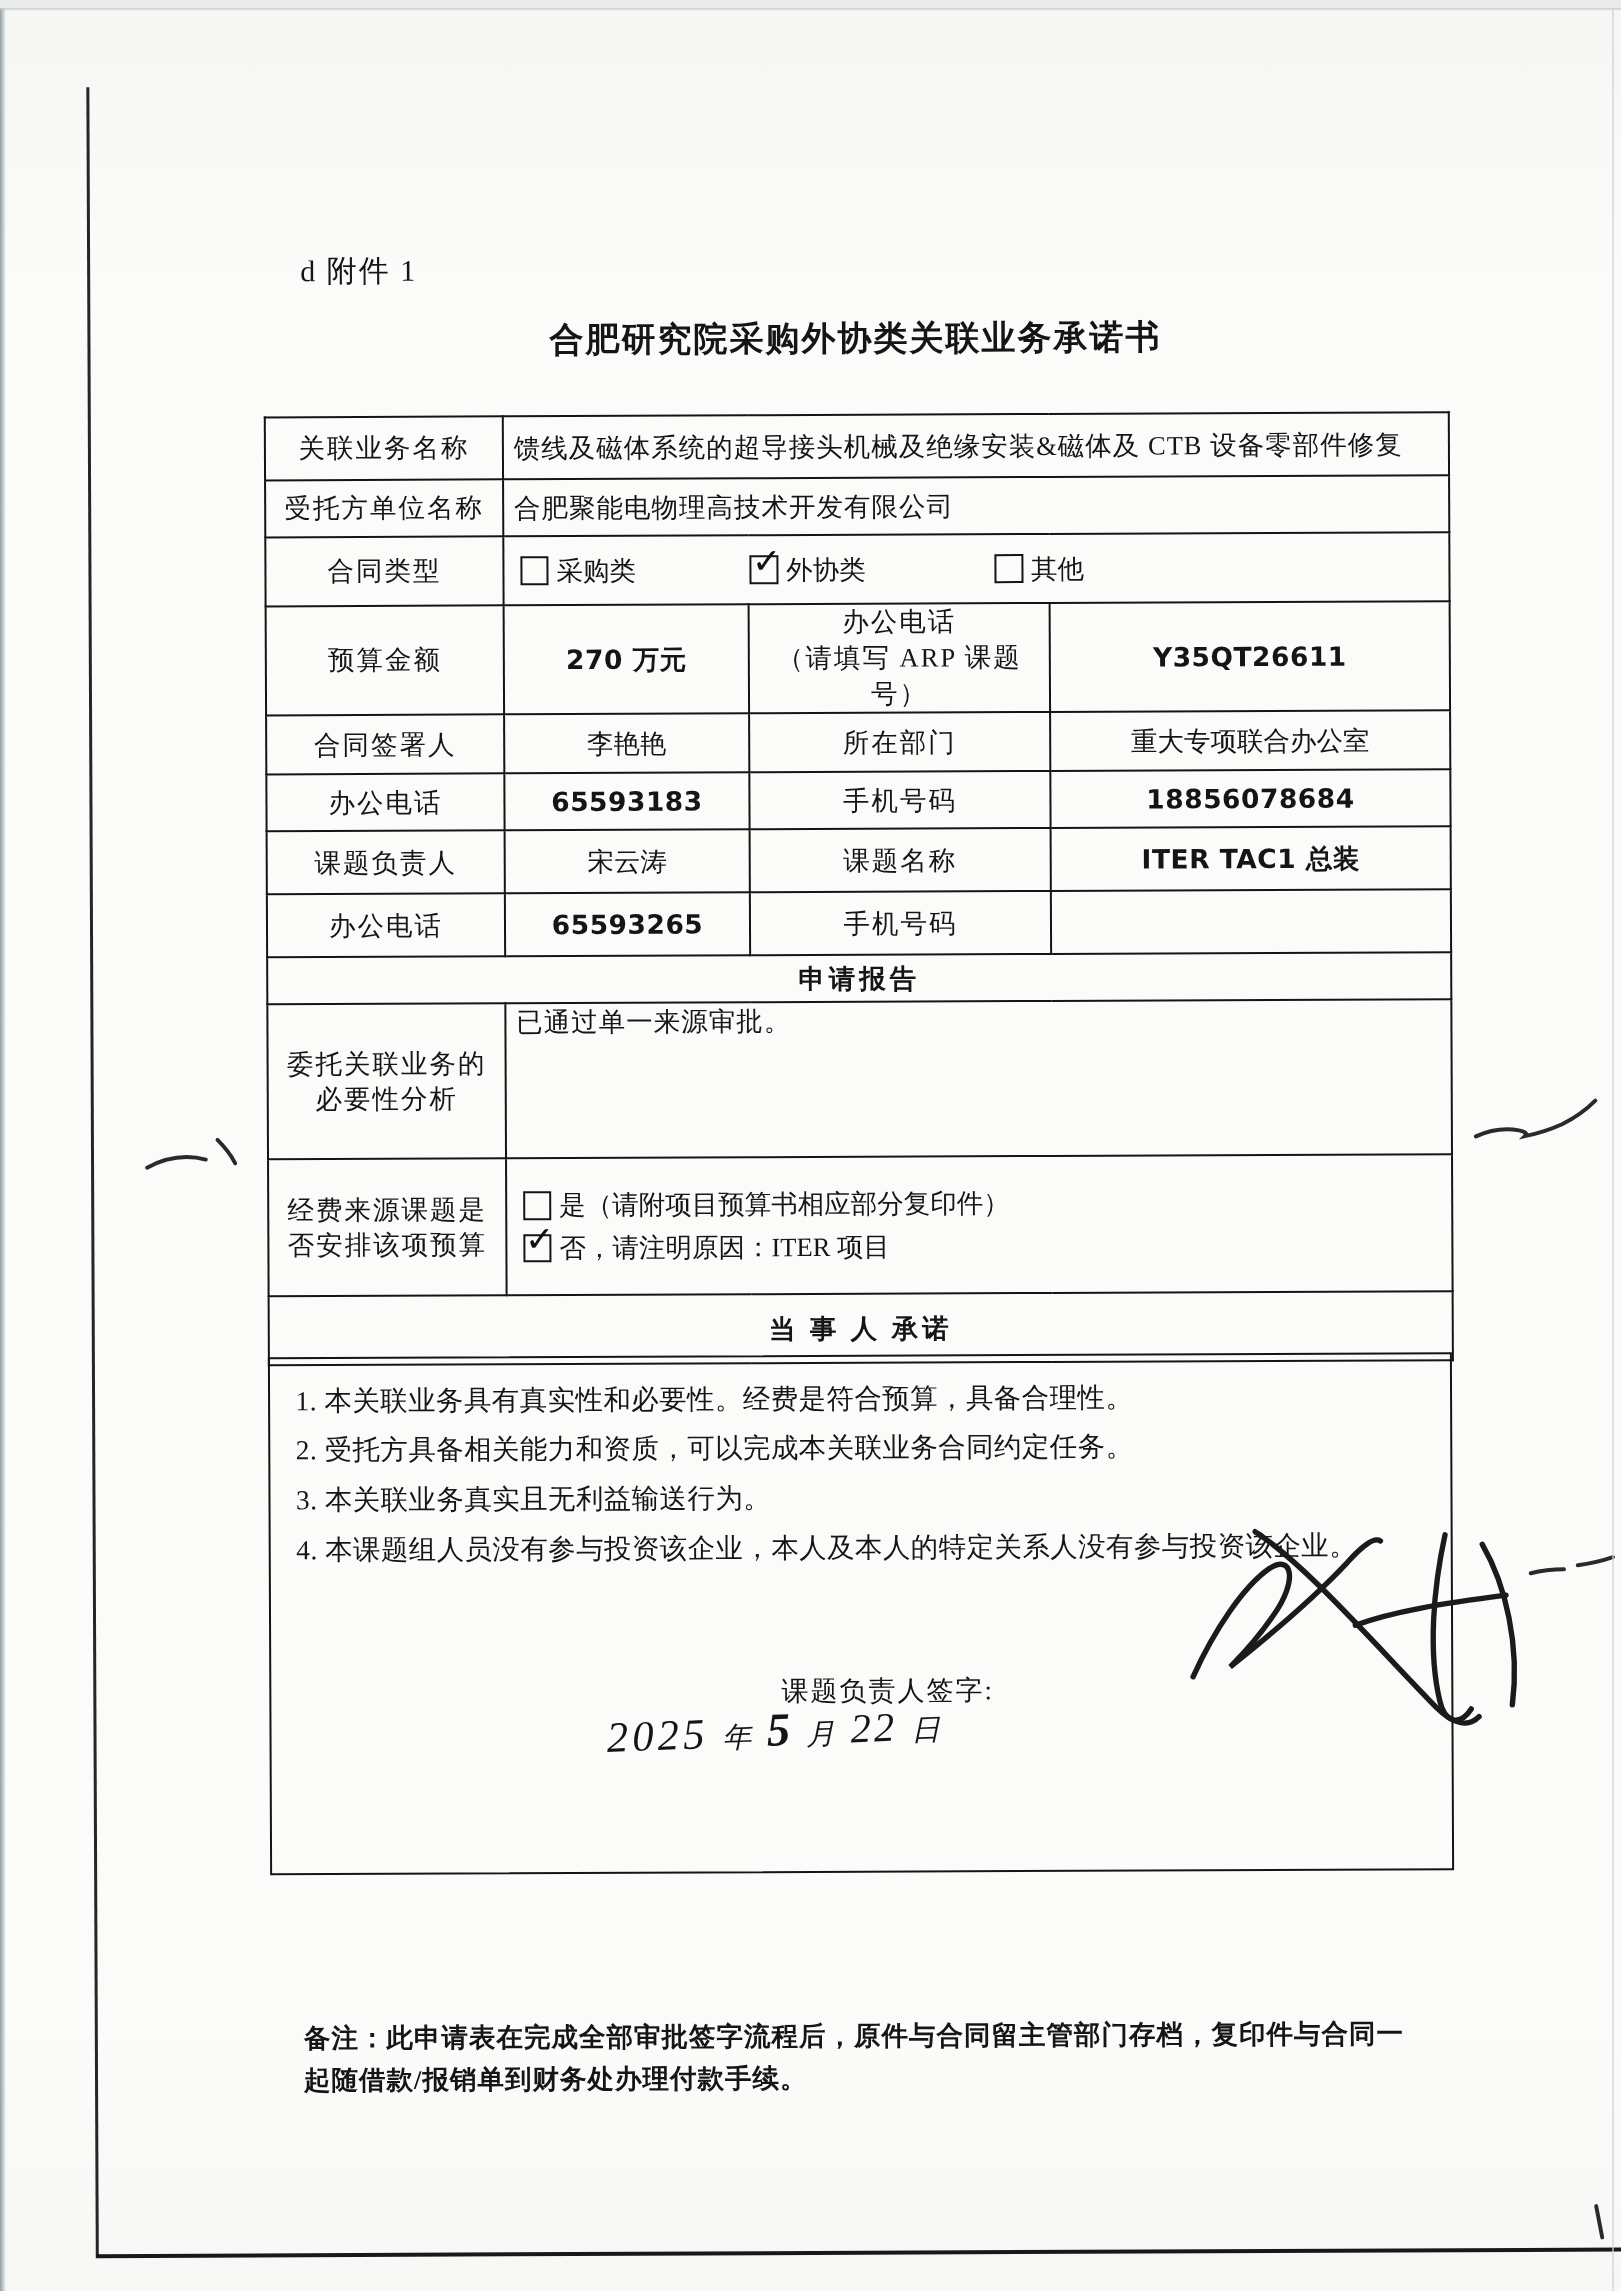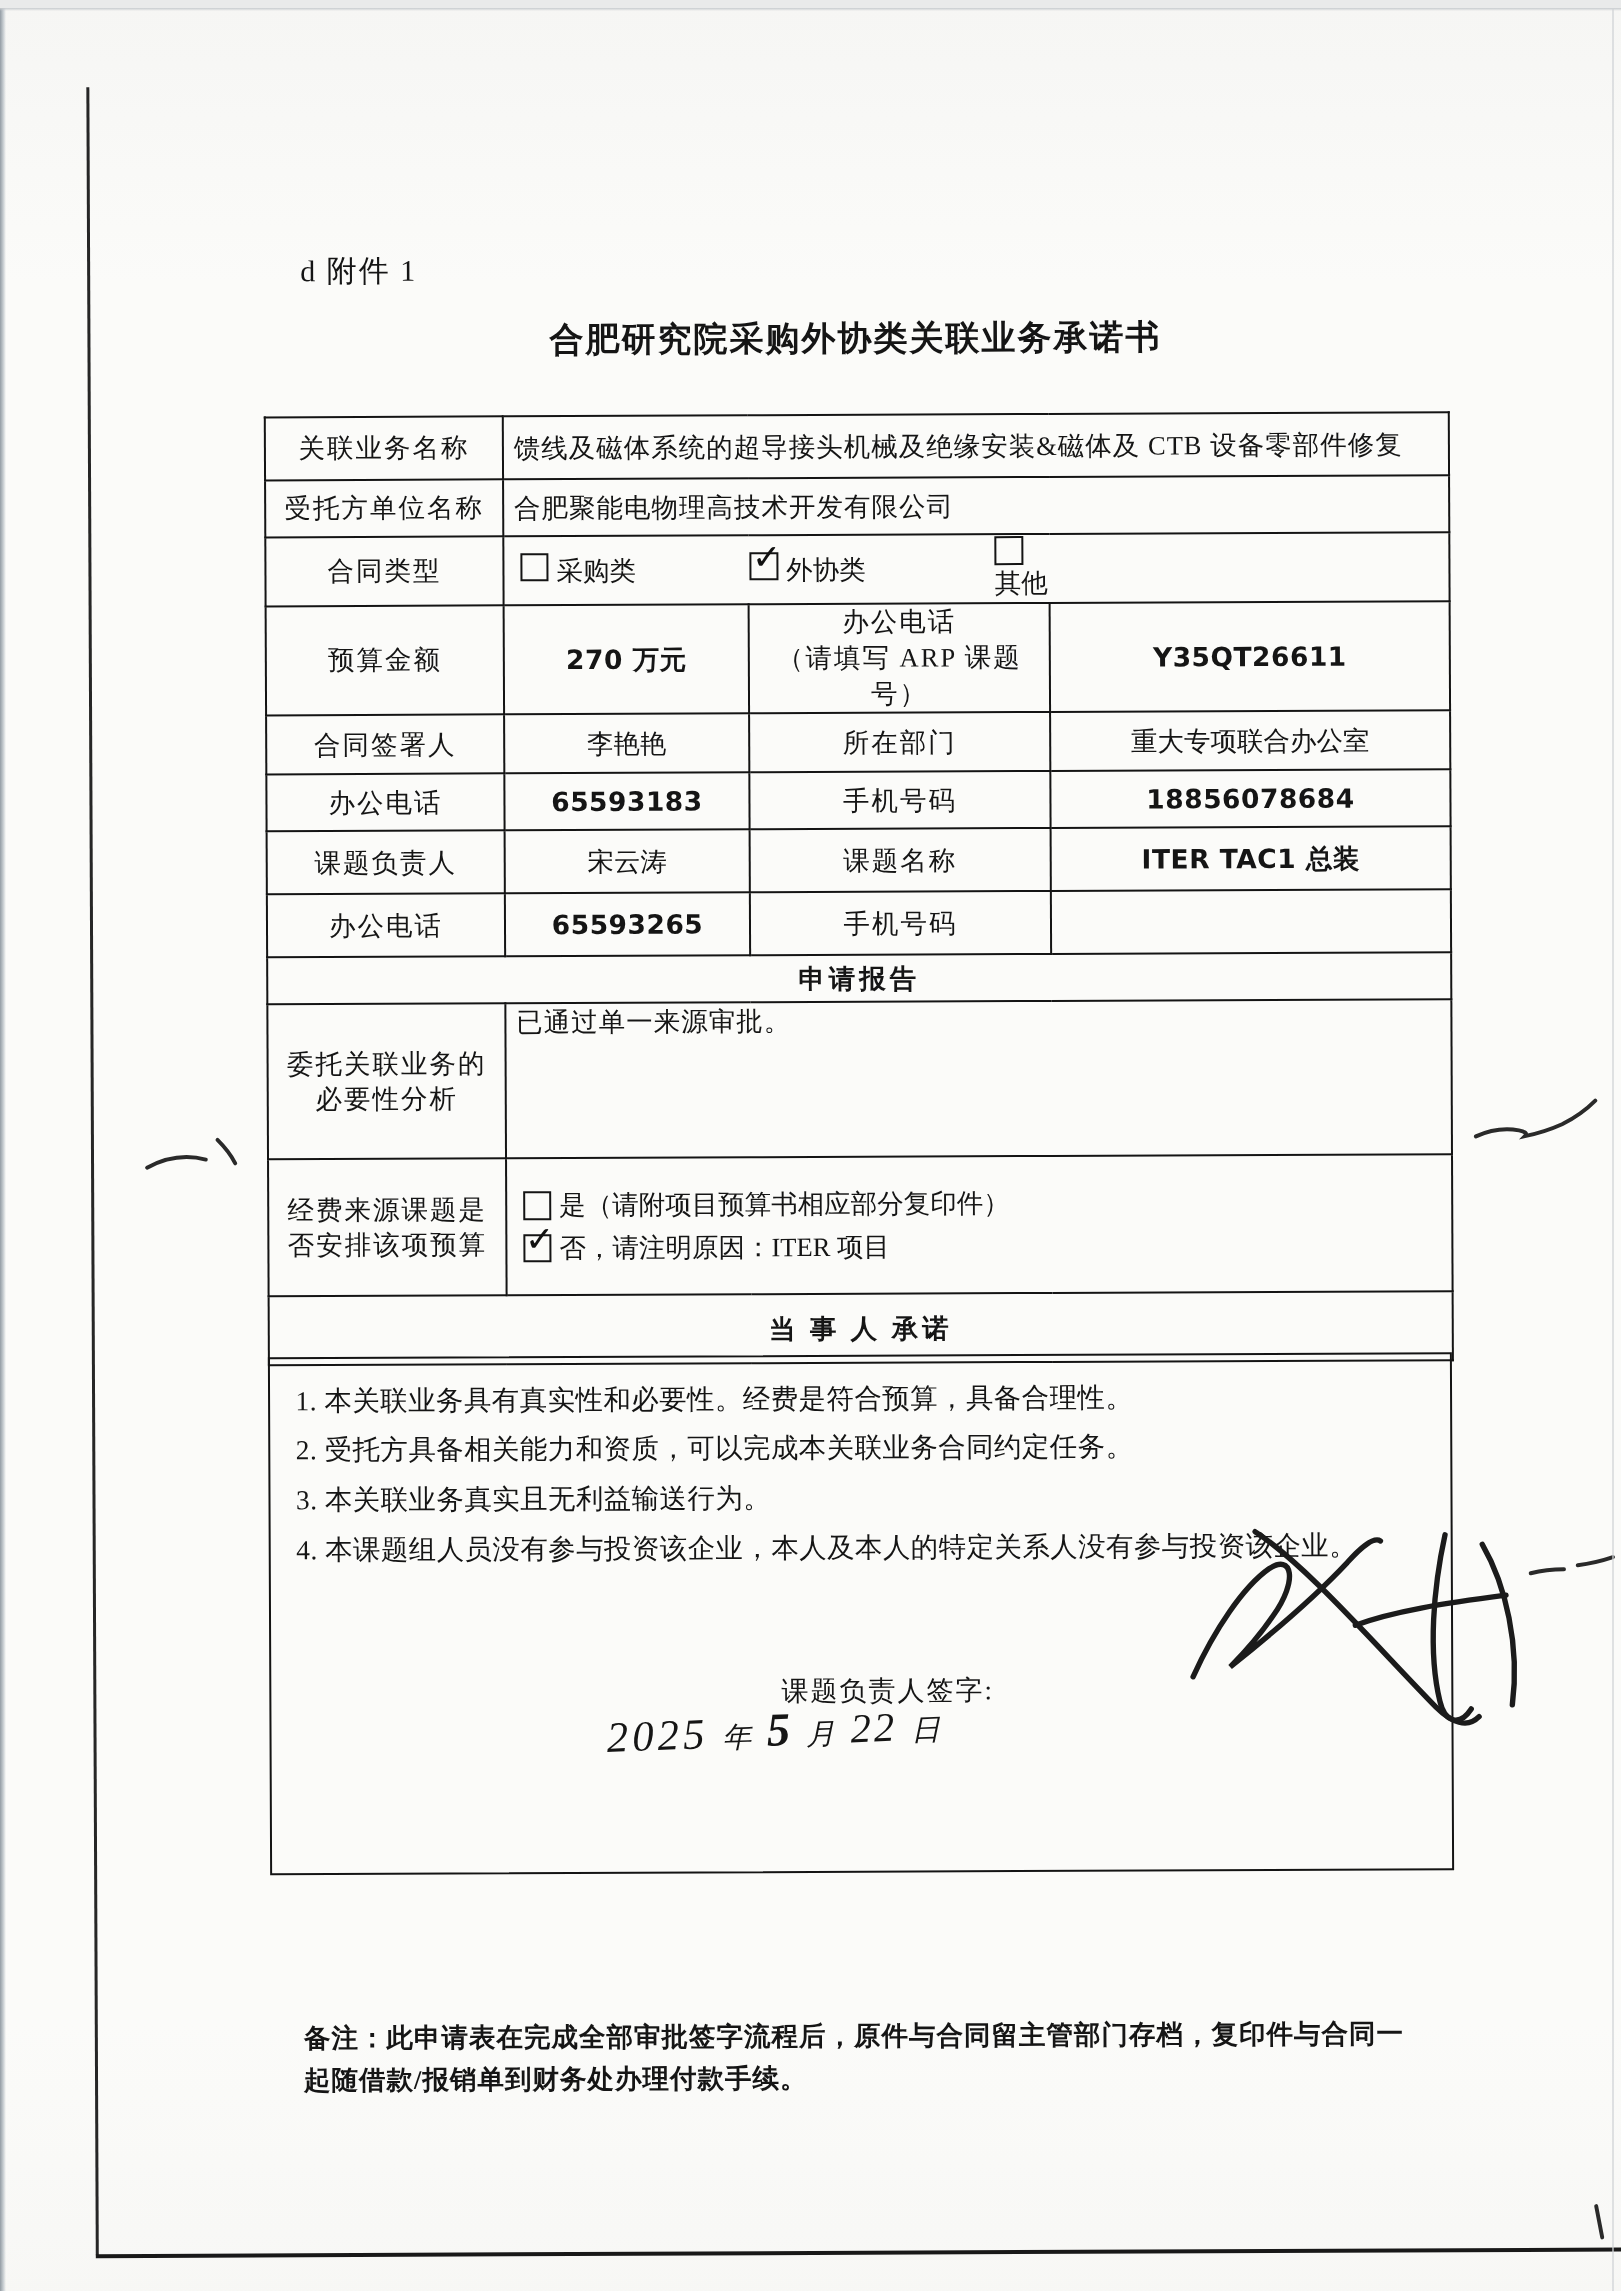--- a/index.html
+++ b/index.html
@@ -31,23 +31,23 @@
   .r1{height:63px}.r2{height:57px}.r3{height:69px}.r4{height:94px}.r5{height:59px}
   .r6{height:57px}.r7{height:63px}.r8{height:63px}.r9{height:47px}.r10{height:155px}
   .r11{height:137px}.r12{height:69px}
   .twolines div{line-height:1.35;}
   
   .cb{display:inline-block;position:relative;width:24.5px;height:24.5px;border:2.5px solid #141414;
       vertical-align:-2.9px;margin-right:7.8px;flex:none;}
   .tick{position:absolute;left:0px;top:-13.7px;font-size:35px;font-weight:700;
         font-family:"DejaVu Sans",sans-serif;color:#111;line-height:1;}
   .opts{display:flex;align-items:center;padding-left:5.9px;}
-  .opt{display:inline-flex;white-space:nowrap;}
+  .opt{display:inline-flex;align-items:center;white-space:nowrap;}
   .opt.o2{margin-left:114px;}
-  .opt.o3{margin-left:129px;flex-direction:column;}
+  .opt.o3{margin-left:129px;}
   .optline{display:flex;align-items:center;white-space:nowrap;margin:6.9px 0;}
   
   .commit-box{position:absolute;left:267px;top:1347px;width:1184px;height:518px;
               border:2.9px solid #141414;box-sizing:border-box;}
   .commit-list{margin:23.5px 21.6px 0 25.5px;padding:0;list-style:none;}
   .commit-list li{font-size:27.4px;letter-spacing:0.5px;margin-bottom:12.7px;line-height:1.35;}
   .sig-label{position:absolute;left:510px;top:316px;font-size:27px;letter-spacing:2px;}
   .sig-svg{position:absolute;left:912px;top:147px;overflow:visible;}
   .date-line{position:absolute;left:335px;top:345px;font-style:italic;transform:rotate(-2deg);
              white-space:nowrap;letter-spacing:2px;}

